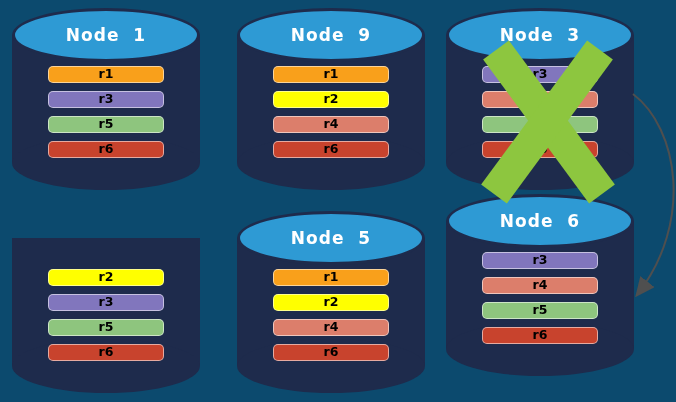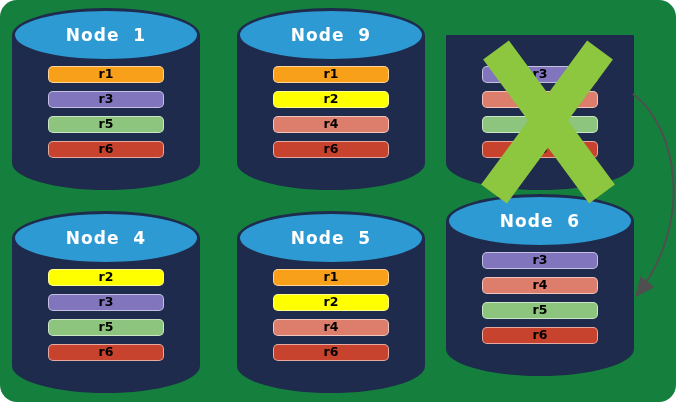--- a/index.html
+++ b/index.html
@@ -87,21 +87,21 @@
   #arrow-layer {
     position: absolute;
     inset: 0;
     z-index: 6;
     pointer-events: none;
   }
 </style>
 </head>
 <body>
 
-<div id="canvas" style="background: #15803d; border-radius: 17px;">
+<div id="canvas" style="background: #0c4a6e;">
   <svg id="arrow-layer" width="676" height="402" viewBox="0 0 676 402" xmlns="http://www.w3.org/2000/svg">
     <defs>
       <marker id="arrowhead" markerWidth="10" markerHeight="9" refX="8.5" refY="4.5" orient="auto">
         <path d="M0,0 L10,4.5 L0,9 z" fill="#4F4F4F"></path>
       </marker>
     </defs>
     <path id="arrow-path" d="M 633 94 C 678 128 694 222 637 295" fill="none" stroke-width="2" marker-end="url(#arrowhead)" stroke="#4F4F4F"></path>
   </svg>
 
   <div class="node" style="left: 12px; top: 8px;">
@@ -130,38 +130,38 @@
         <div class="bar" style="background: rgb(255, 255, 0); color: rgb(0, 0, 0);">r2</div>
         <div class="bar" style="background: rgb(220, 126, 107); color: rgb(0, 0, 0);">r4</div>
         <div class="bar" style="background: rgb(200, 67, 45); color: rgb(0, 0, 0);">r6</div>
       </div>
 
   </div>
 
   <div class="node" style="left: 446px; top: 8px;">
     <div class="cyl-body" style="background: rgb(30, 43, 76);"></div>
     <div class="cyl-bottom" style="background: rgb(30, 43, 76);"></div>
+    <div class="cyl-top" style="background: rgb(46, 154, 212); border-color: rgb(30, 43, 76);">
+      <span class="node-title" style="color: rgb(255, 255, 255);">Node 3</span>
+    </div>
     <div class="bars">
         <div class="bar" style="background: rgb(129, 118, 189); color: rgb(0, 0, 0);">r3</div>
         <div class="bar" style="background: rgb(220, 126, 107); color: rgb(0, 0, 0);">r4</div>
         <div class="bar" style="background: rgb(142, 197, 126); color: rgb(0, 0, 0);">r5</div>
         <div class="bar" style="background: rgb(200, 67, 45); color: rgb(0, 0, 0);">r6</div>
       </div>
     <svg class="failure-x" width="128" height="152" viewBox="0 0 128 152" xmlns="http://www.w3.org/2000/svg">
       <line x1="12" y1="4" x2="118" y2="148" stroke-width="32" stroke="#8DC63F"></line>
       <line x1="116" y1="4" x2="10" y2="148" stroke-width="32" stroke="#8DC63F"></line>
     </svg>
   </div>
 
   <div class="node" style="left: 12px; top: 211px;">
     <div class="cyl-body" style="background: rgb(30, 43, 76);"></div>
     <div class="cyl-bottom" style="background: rgb(30, 43, 76);"></div>
-    <div class="cyl-top" style="background: rgb(46, 154, 212); border-color: rgb(30, 43, 76);">
-      <span class="node-title" style="color: rgb(255, 255, 255);">Node 4</span>
-    </div>
     <div class="bars">
         <div class="bar" style="background: rgb(255, 255, 0); color: rgb(0, 0, 0);">r2</div>
         <div class="bar" style="background: rgb(129, 118, 189); color: rgb(0, 0, 0);">r3</div>
         <div class="bar" style="background: rgb(142, 197, 126); color: rgb(0, 0, 0);">r5</div>
         <div class="bar" style="background: rgb(200, 67, 45); color: rgb(0, 0, 0);">r6</div>
       </div>
 
   </div>
 
   <div class="node" style="left: 237px; top: 211px;">

